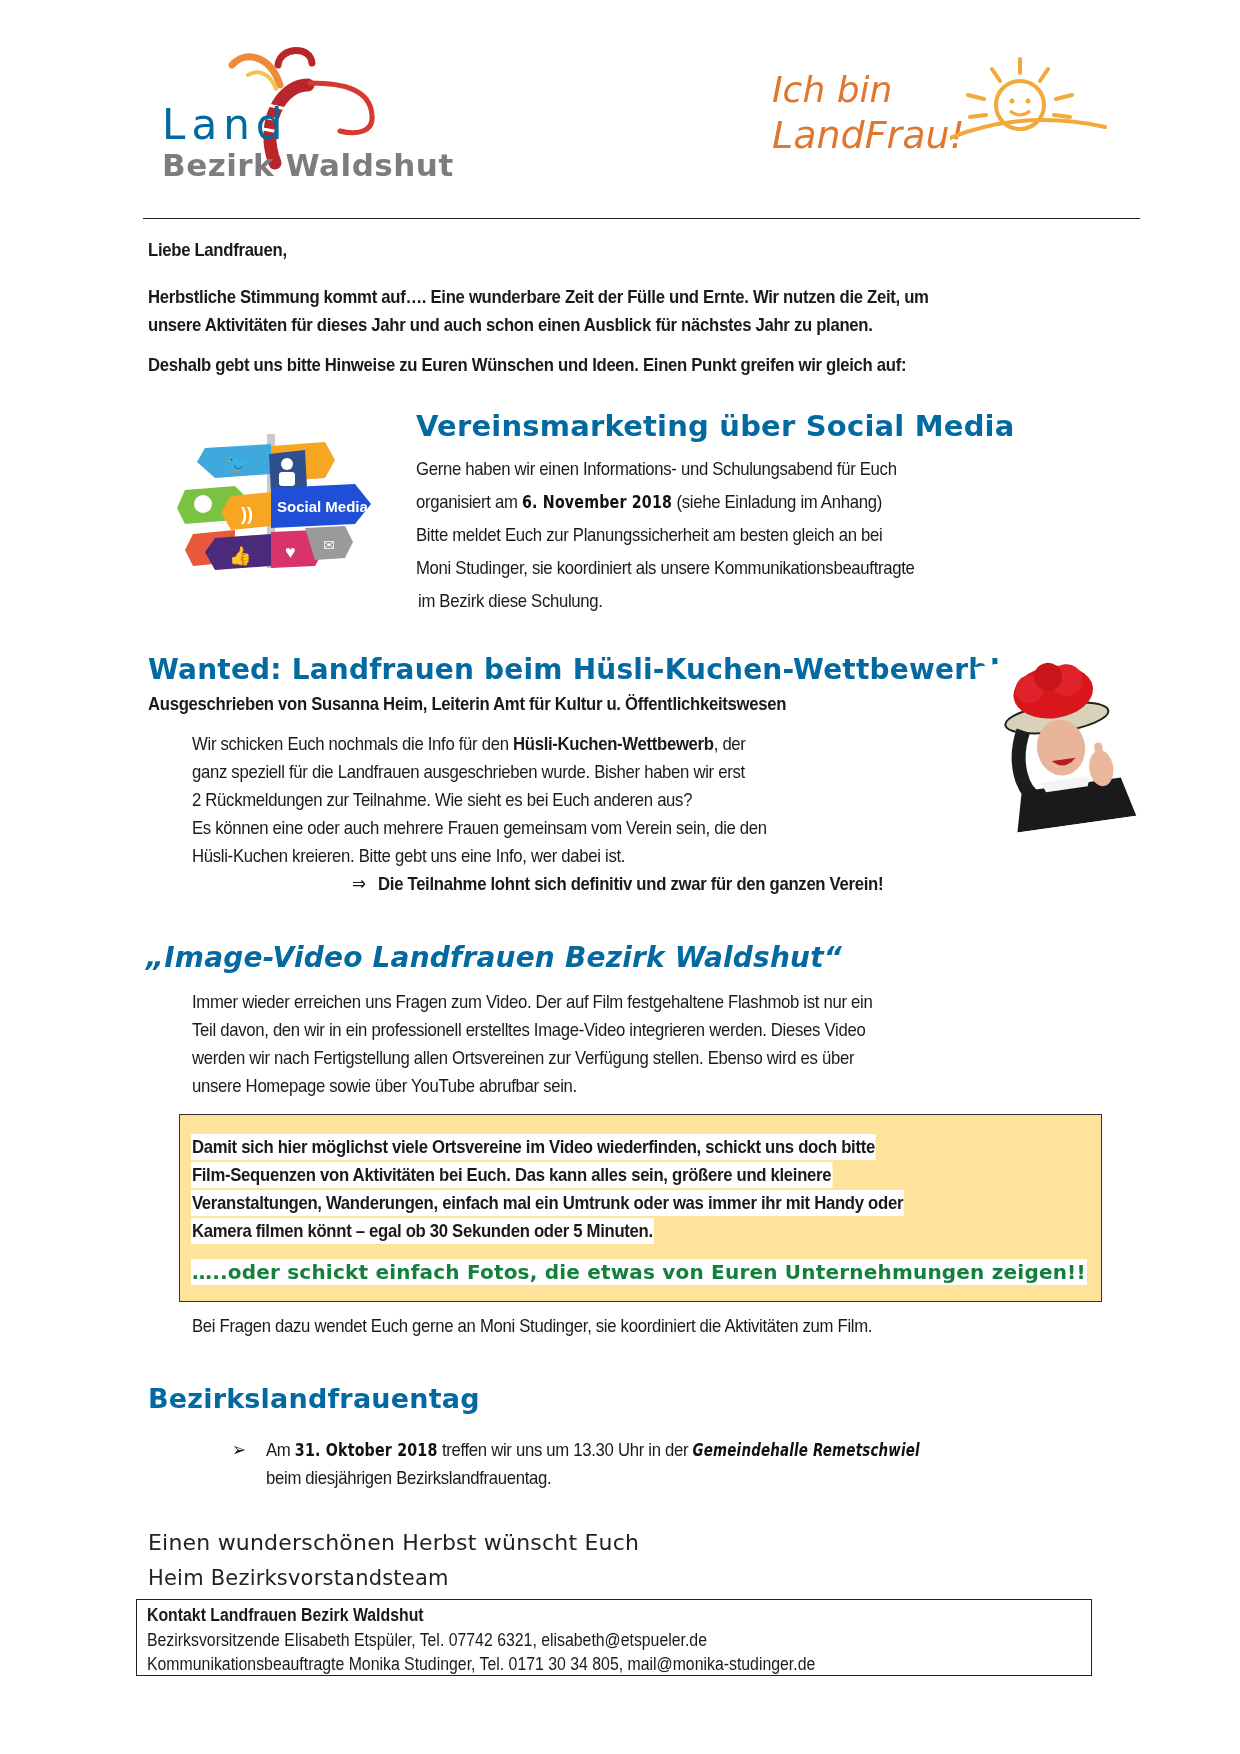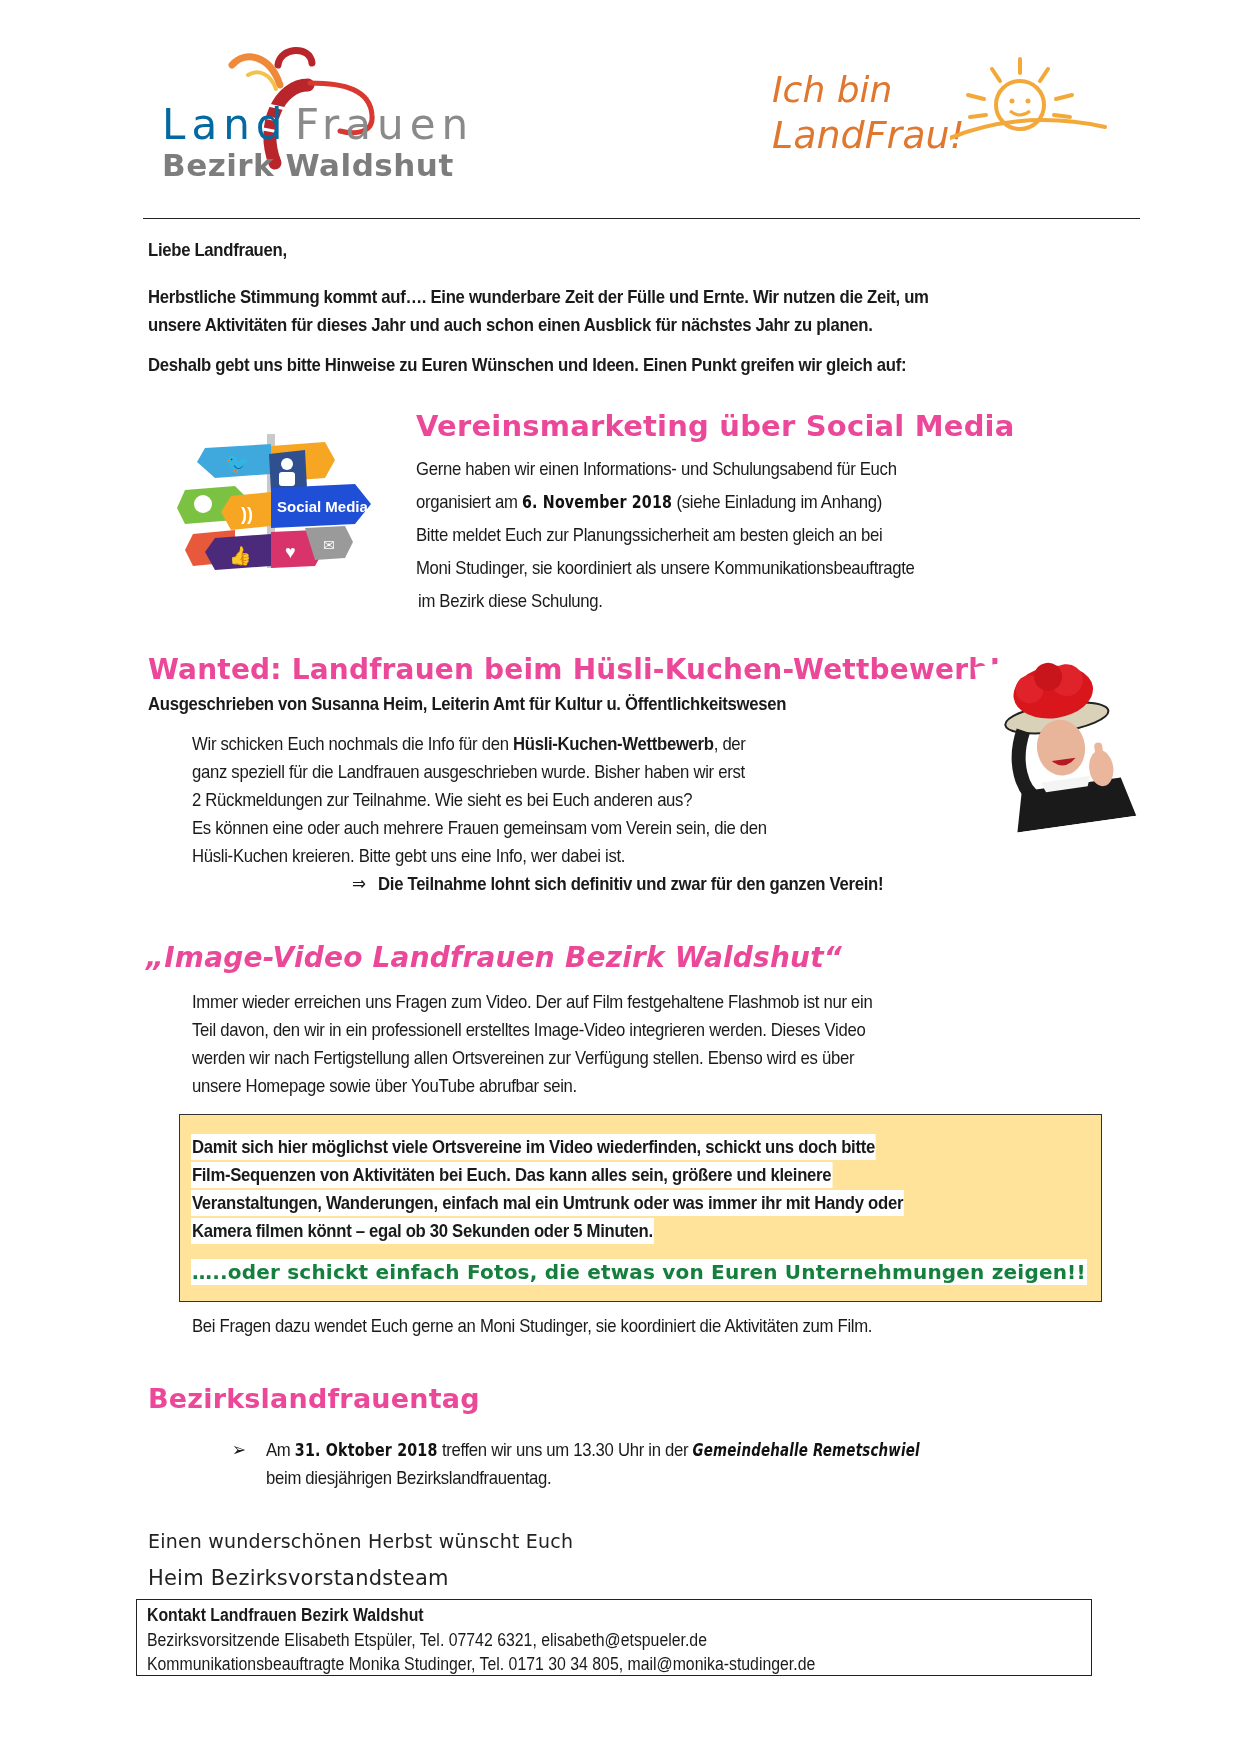--- a/index.html
+++ b/index.html
@@ -1,20 +1,20 @@
 <!DOCTYPE html>
 <html><head>
 <meta charset="utf-8">
 <style>
   html, body { margin:0; padding:0; background:#ffffff; }
   body { width:1240px; height:1754px; position:relative; overflow:hidden;
          font-family:"Liberation Sans", "DejaVu Sans", sans-serif; color:#1a1a1a; }
   .abs { position:absolute; }
   .cond { font-family:"Liberation Sans Narrow","Liberation Sans", sans-serif; font-stretch:condensed; }
-  .comic { font-family:"DejaVu Sans", sans-serif; font-weight:bold; color:#ec4899; letter-spacing:0.2px; }
+  .comic { font-family:"DejaVu Sans", sans-serif; font-weight:bold; color:#0369a1; letter-spacing:0.2px; }
   .body-text { font-size:19px; line-height:28.5px; letter-spacing:-0.35px; transform-origin:left top; }
   .bold { font-weight:bold; }
 
   
   #logo-left { left:160px; top:45px; width:300px; height:140px; }
   #logo-left .land { position:absolute; left:2px; top:55px; font-size:42px; color:#0369a1; letter-spacing:6px; font-family:"DejaVu Sans", sans-serif; }
   #logo-left .frauen { position:absolute; left:135px; top:55px; font-size:42px; color:#8a8a8a; letter-spacing:6px; font-family:"DejaVu Sans", sans-serif; }
   #logo-left .bezirk { position:absolute; left:2px; top:102px; font-size:31px; color:#7d7d7d; font-weight:bold; font-family:"DejaVu Sans", sans-serif; letter-spacing:0.5px; }
 
   
@@ -41,21 +41,20 @@
 <div id="logo-left" class="abs">
   <svg class="abs" style="left:0;top:0" width="300" height="140">
     <path d="M72 20 C 85 5, 110 10, 120 40" stroke="#ee8a3a" stroke-width="7" fill="none" stroke-linecap="round"></path>
     <path d="M88 30 C 98 24, 110 28, 116 44" stroke="#f4c24a" stroke-width="4" fill="none" stroke-linecap="round"></path>
     <path d="M118 20 C 120 2, 150 0, 152 18" stroke="#b8262b" stroke-width="7" fill="none" stroke-linecap="round"></path>
     <path d="M148 40 C 120 40, 100 80, 115 118" stroke="#b8262b" stroke-width="13" fill="none" stroke-linecap="round"></path>
     <path d="M150 38 C 185 38, 210 45, 212 70 C 214 88, 195 90, 180 86" stroke="#d8382f" stroke-width="5" fill="none" stroke-linecap="round"></path>
     <path d="M108 60 L 126 64 M 104 72 L 122 76 M 103 84 L 119 87" stroke="#ffffff" stroke-width="3"></path>
   </svg>
   <span class="land">Land</span>
-  <span class="frauen">Frauen</span>
   <span class="bezirk">Bezirk Waldshut</span>
 </div>
 
 <div id="logo-right" class="abs">
   <span class="ich">Ich bin</span>
   <span class="lf">LandFrau!</span>
   <svg class="abs" style="left:180px;top:0" width="160" height="100">
     <circle cx="70" cy="50" r="24" stroke="#f2a93a" stroke-width="4" fill="none"></circle>
     <circle cx="62" cy="46" r="2.5" fill="#f2a93a"></circle>
       <circle cx="78" cy="46" r="2.5" fill="#f2a93a"></circle>
@@ -162,20 +161,20 @@
 
 <div class="para cond body-text" style="left: 192px; top: 1312px; transform: scaleX(0.88); transform-origin: left top;">Bei Fragen dazu wendet Euch gerne an Moni Studinger, sie koordiniert die Aktivitäten zum Film.</div>
 
 <h2 class="sec comic" style="left:148px;top:1383px;font-size:27px;">Bezirkslandfrauentag</h2>
 <div class="para cond body-text" style="left: 232px; top: 1436px; transform: scaleX(0.88); transform-origin: left top;">➢</div>
 <div class="para cond body-text" style="left: 266px; top: 1436px; transform: scaleX(0.88); transform-origin: left top;">
   <span>Am </span><span class="comic" style="color:#111;font-size:18px;">31. Oktober 2018</span><span> treffen wir uns um 13.30 Uhr in der </span><span class="comic" style="color:#111;font-size:17px;font-style:italic;">Gemeindehalle Remetschwiel</span>
 </div>
 <div class="para cond body-text" style="left: 266px; top: 1464px; transform: scaleX(0.88); transform-origin: left top;">beim diesjährigen Bezirkslandfrauentag.</div>
 
-<div class="para comic" style="left:148px;top:1530px;font-size:19px;font-weight:normal;color:#222;">Einen wunderschönen Herbst wünscht Euch</div>
+<div class="para comic" style="left:148px;top:1530px;font-size:22px;font-weight:normal;color:#222;">Einen wunderschönen Herbst wünscht Euch</div>
 <div class="para comic" style="left:148px;top:1566px;font-size:21px;font-weight:normal;color:#222;">Heim Bezirksvorstandsteam</div>
 
 <div id="contact-box" class="abs">
   <div class="para bold cond" style="left: 10px; top: 3px; font-size: 18px; line-height: 24px; transform: scaleX(0.88); transform-origin: left top;">Kontakt Landfrauen Bezirk Waldshut</div>
   <div class="para cond" style="left: 10px; top: 28px; font-size: 18px; line-height: 24px; transform: scaleX(0.88); transform-origin: left top;">Bezirksvorsitzende Elisabeth Etspüler, Tel. 07742 6321, elisabeth@etspueler.de</div>
   <div class="para cond" style="left: 10px; top: 52px; font-size: 18px; line-height: 24px; transform: scaleX(0.88); transform-origin: left top;">Kommunikationsbeauftragte Monika Studinger, Tel. 0171 30 34 805, mail@monika-studinger.de</div>
 </div>
 
 </body></html>

